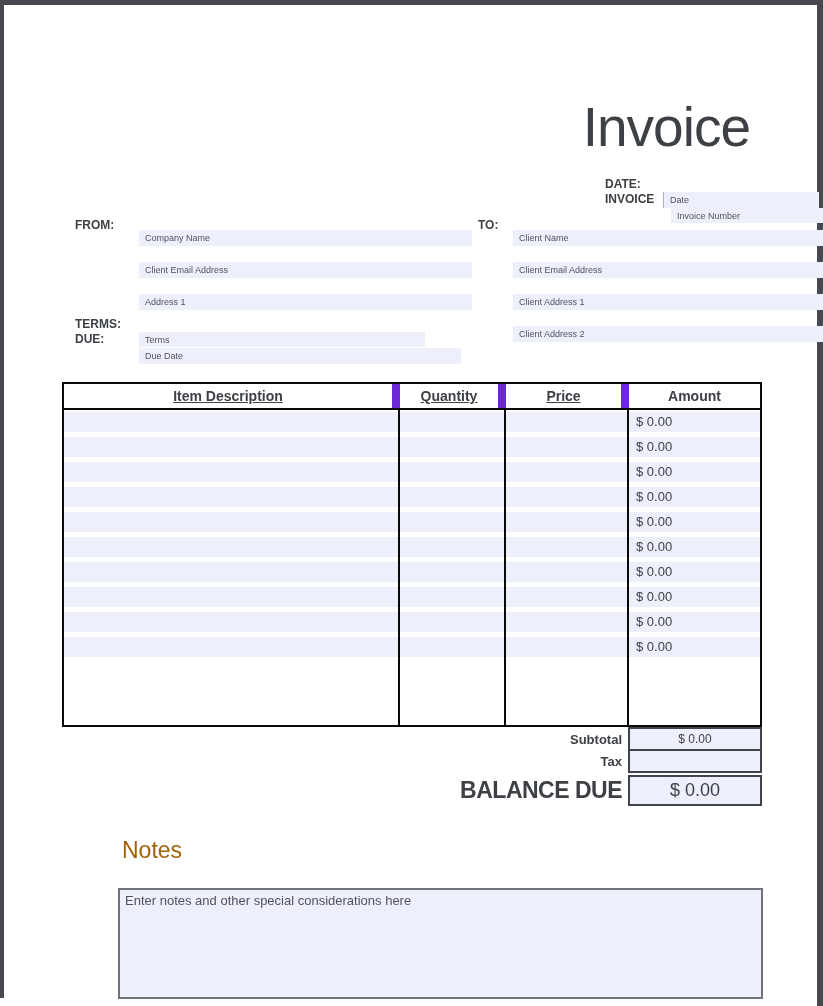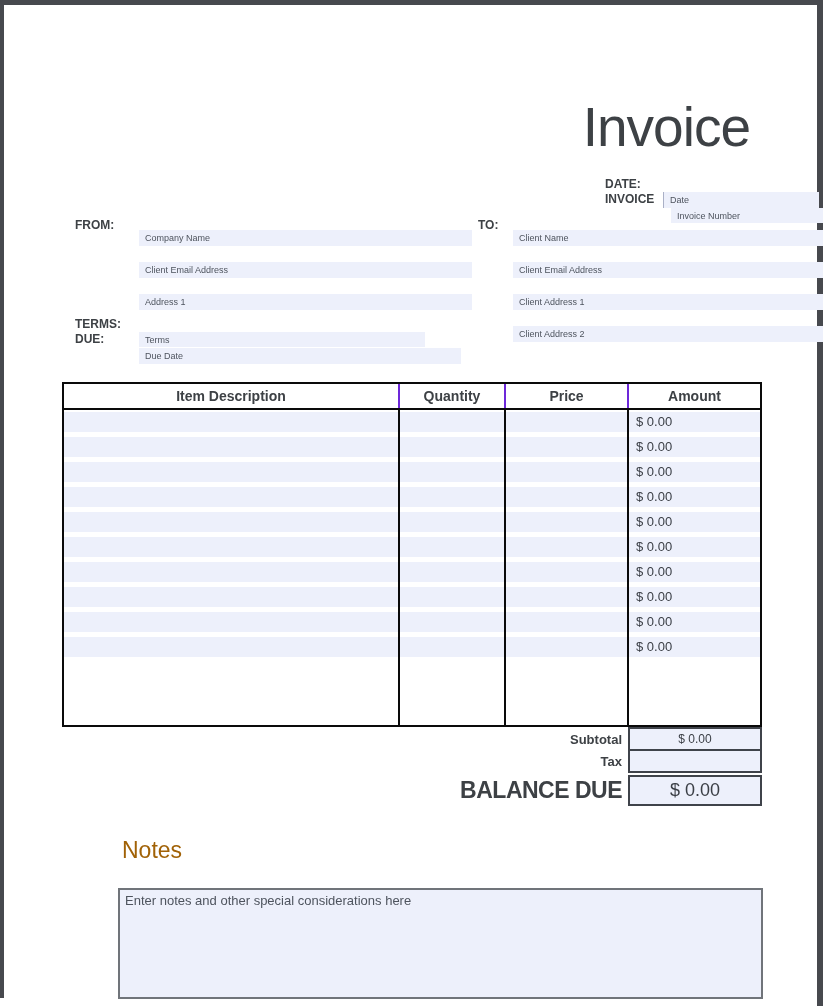--- a/index.html
+++ b/index.html
@@ -23,21 +23,21 @@
     font-family:"Liberation Sans","DejaVu Sans",sans-serif;
     font-size:9px;color:#4e545e;padding:0 0 0 6px;display:block;
   }
   .field::placeholder{color:#4e545e;opacity:1;}
   .fieldset .field{width:100%;height:16px;margin-bottom:1px;}
   
   .table{left:62px;top:382px;width:700px;height:345px;border:2px solid #0a0a0a;background:#fff;}
   .thead{display:flex;height:26px;border-bottom:2px solid #0a0a0a;box-sizing:border-box;}
   .th{display:flex;align-items:center;justify-content:center;
       font-size:14px;font-weight:bold;color:#3d4145;box-sizing:border-box;}
-  .th.b{border-right:2px solid #6d28d9;}
+  .th.b{border-right:8px solid #6d28d9;text-decoration:underline;}
   .c1{width:336px;} .c2{width:106px;} .c3{width:123px;} .c4{width:131px;}
   .tbody{position:relative;height:315px;}
   .vline{position:absolute;top:0;bottom:0;width:2px;background:#0a0a0a;z-index:2;}
   .trow{position:absolute;left:0;width:696px;height:20px;display:flex;}
   .td{background:#edf0fb;height:20px;box-sizing:border-box;}
   .td.amount{font-size:13px;color:#3b3f46;line-height:20px;padding-left:7px;}
   
   .tot-label{width:222px;left:400px;text-align:right;font-weight:bold;color:#3d4145;}
   .tot-cell{left:628px;width:134px;background:#edf0fb;border:2px solid #3f434a;
             display:flex;align-items:center;justify-content:center;color:#3b3f46;}

